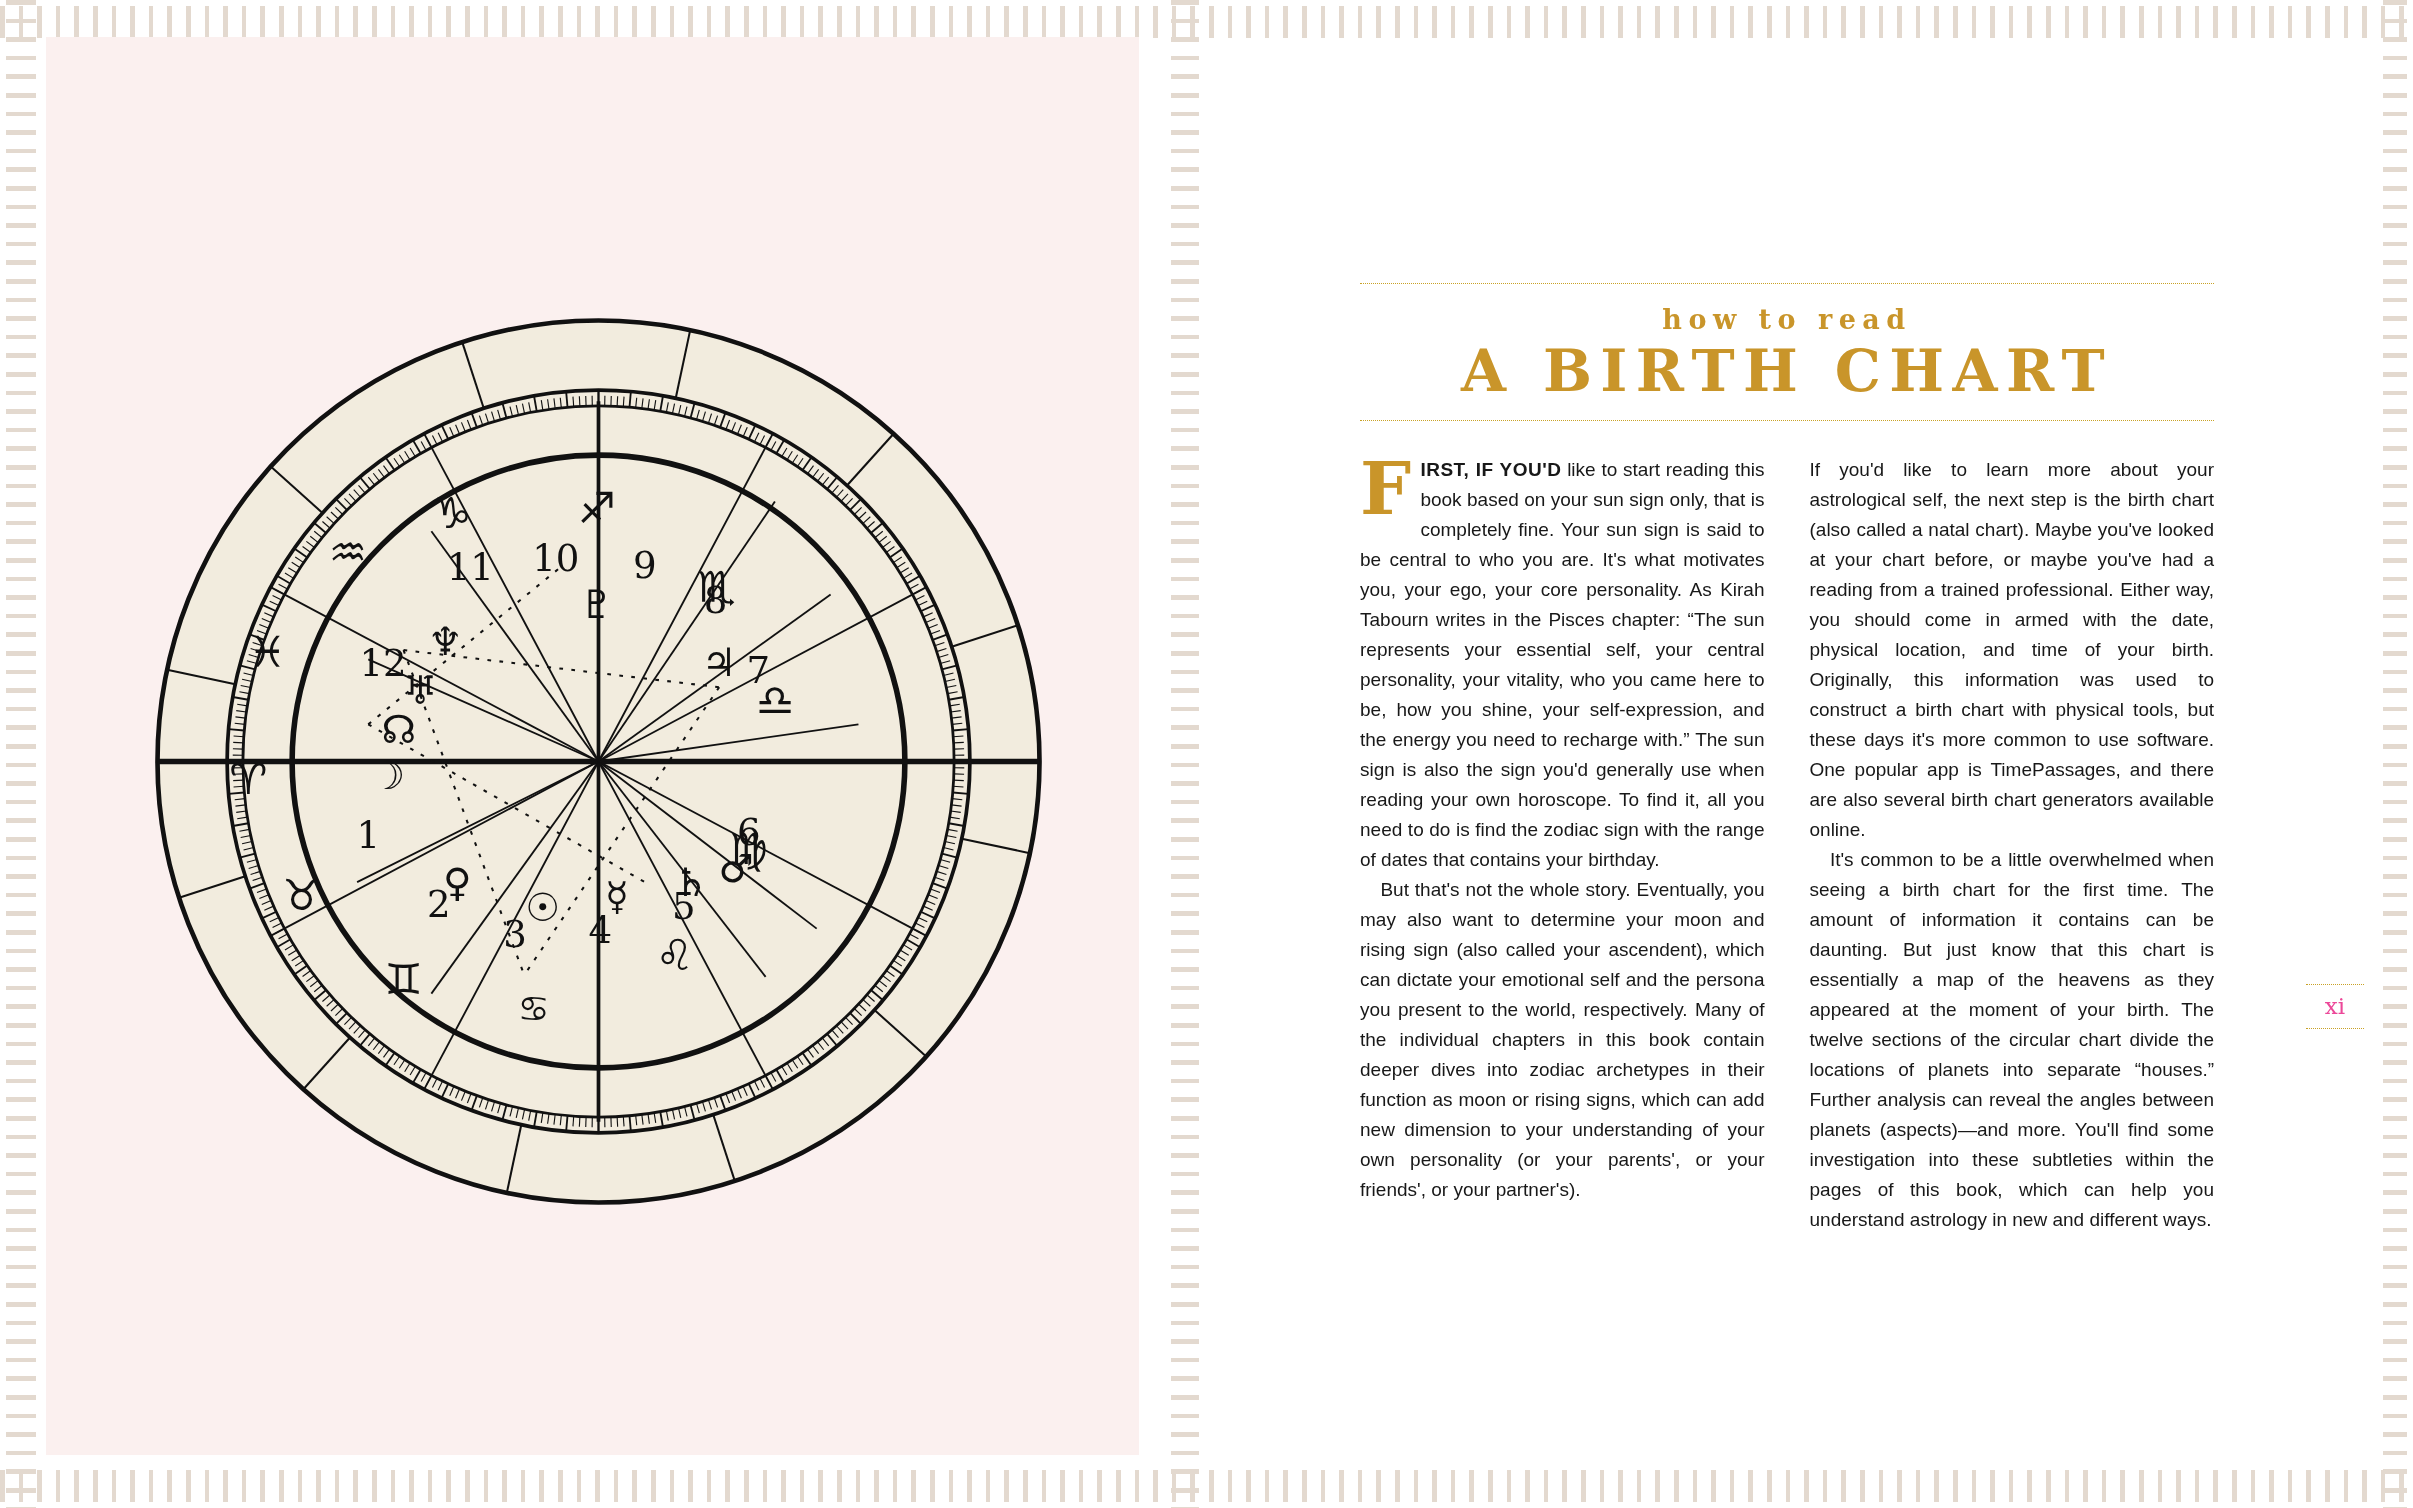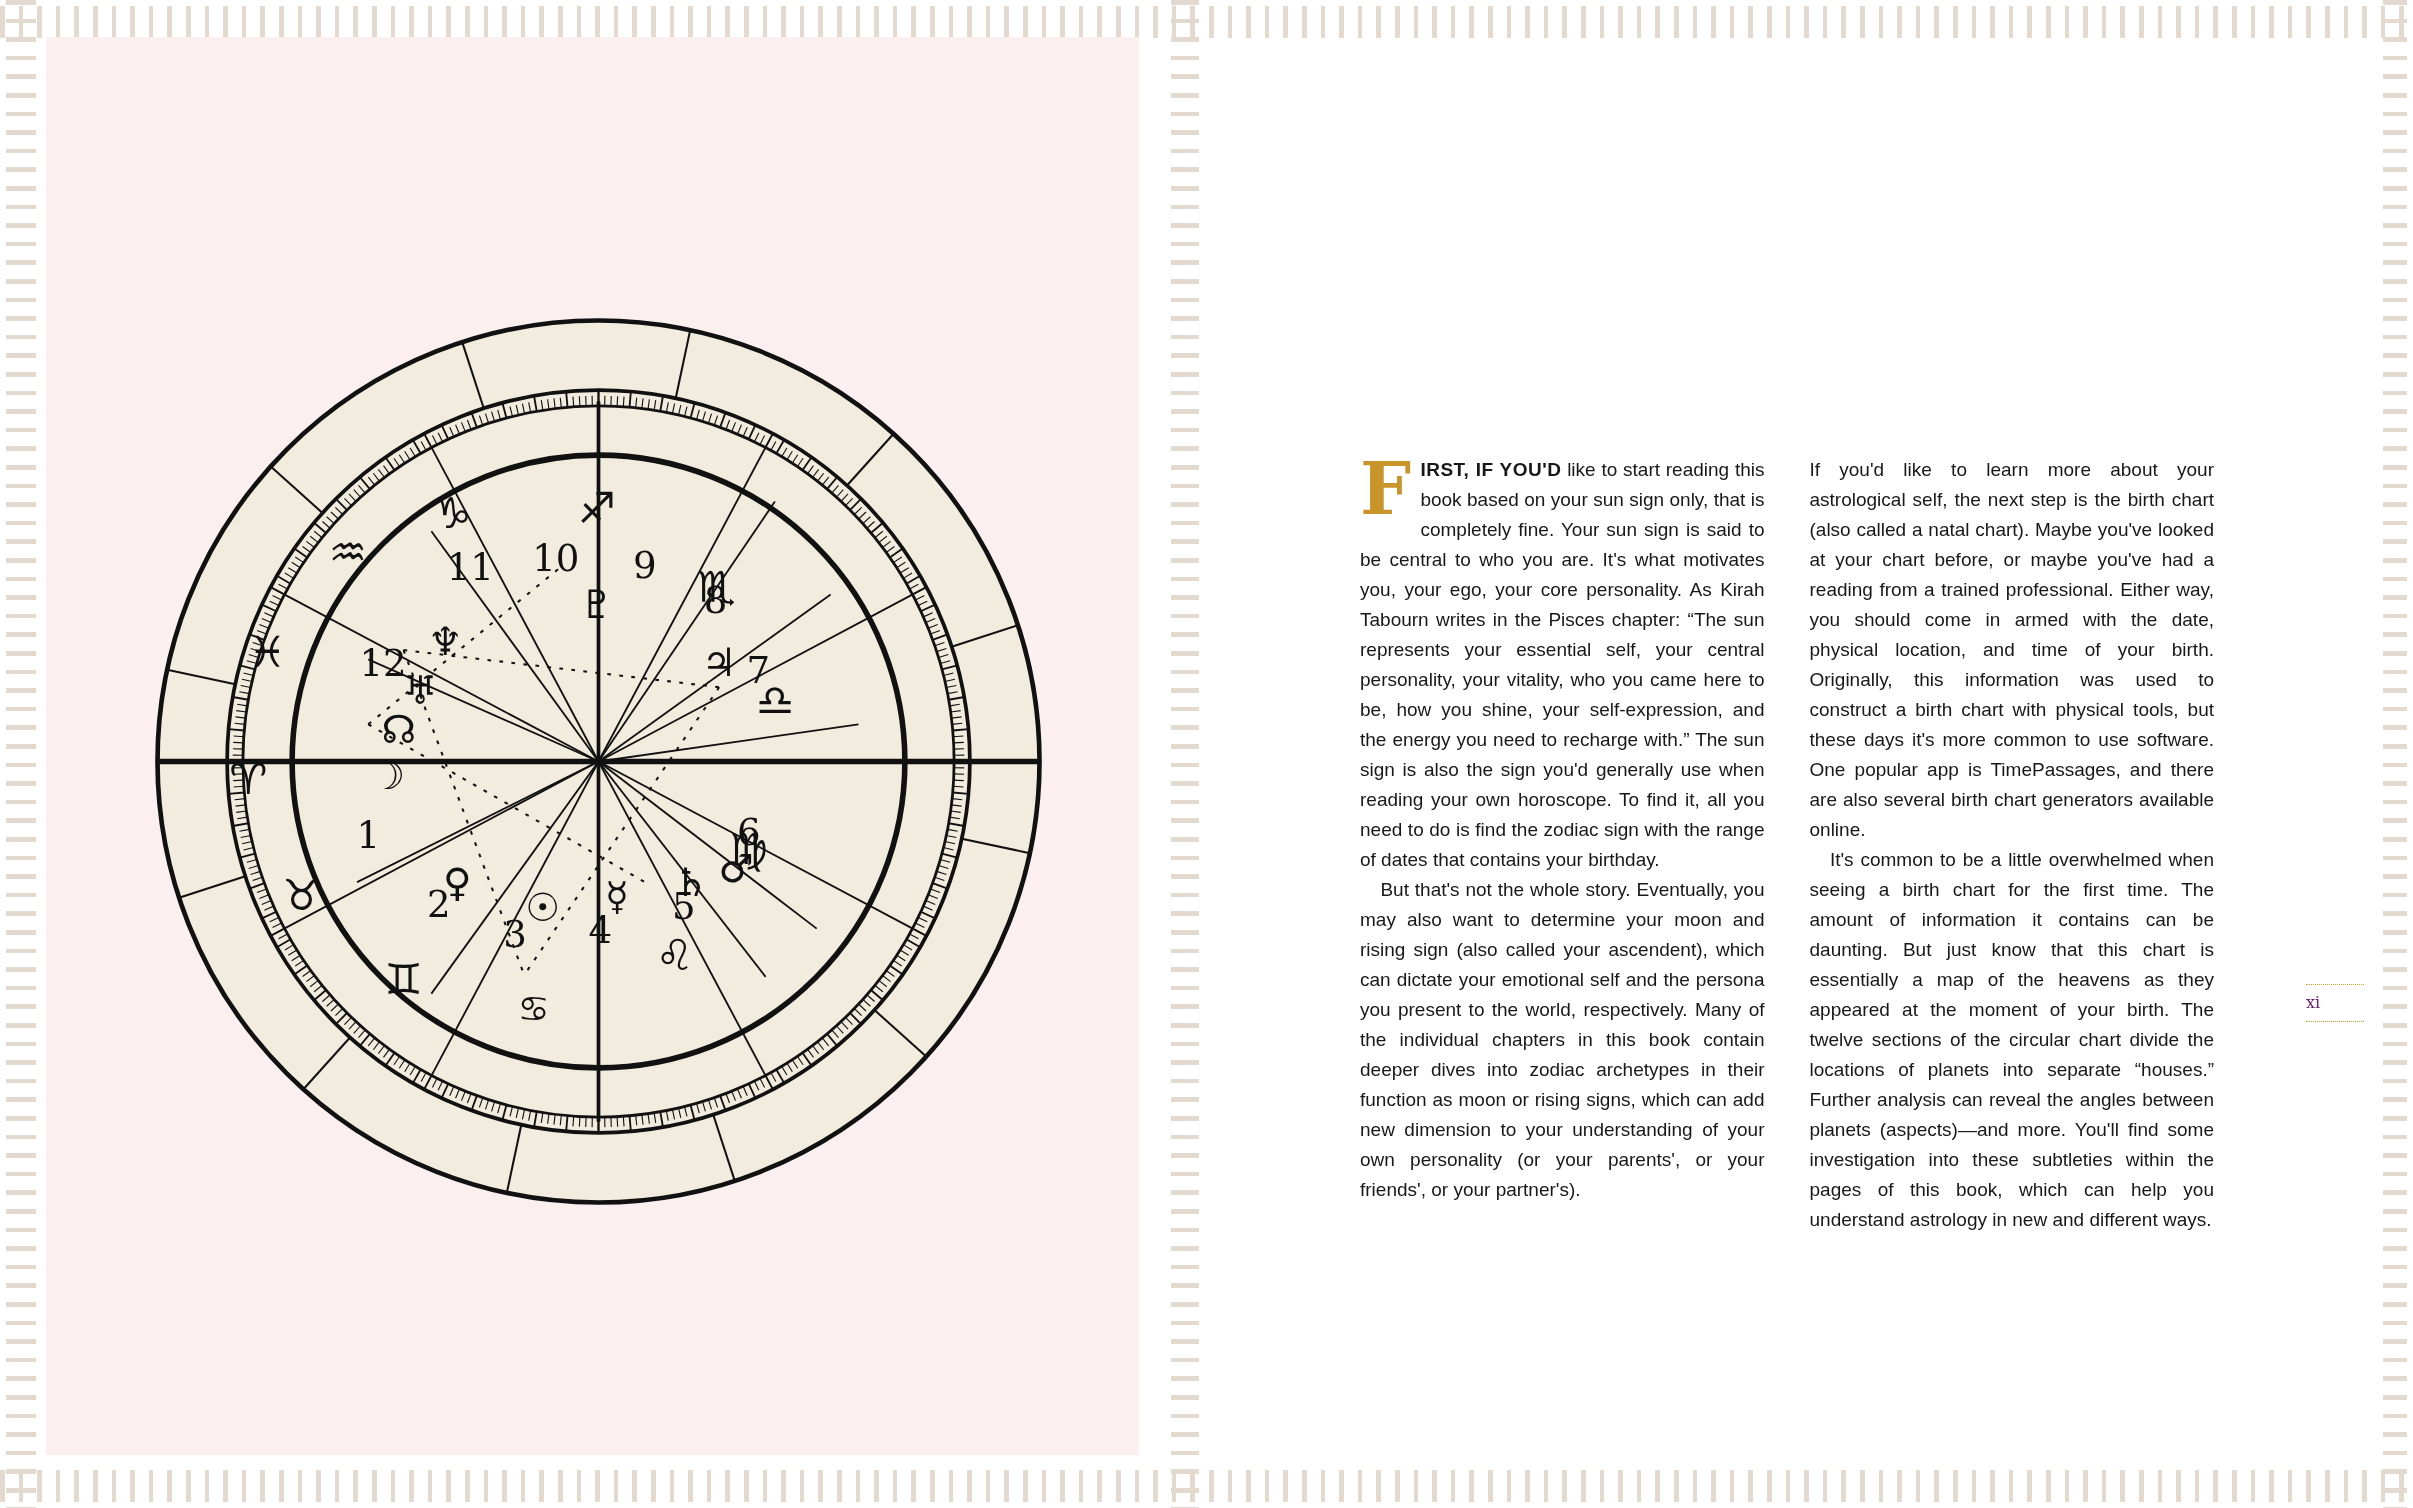--- a/index.html
+++ b/index.html
@@ -160,23 +160,24 @@
     letter-spacing: 0.5px;
     font-weight: 700;
   }
 
   
   .folio {
     position: absolute;
     right: 13px;
     top: 947px;
     width: 58px;
+    text-align: center;
     font-family: "DejaVu Serif", serif;
-    color: #701a75;
-    font-size: 16px;
+    color: #ec4899;
+    font-size: 23px;
   }
   .folio .fl-rule {
     border-top: 1.9px dotted #c9a227;
     margin: 0 0 8.4px 0;
   }
   .folio .fl-rule.bot { margin: 8.4px 0 0 0; }
 </style>
 </head>
 <body>
 
@@ -658,20 +659,26 @@
           <text x="610" y="655">♄</text>
           <text x="658" y="640">♂</text>
           <text x="640" y="418">♃</text>
         </g>
       </svg>
     </div>
   </div>
 
   <div class="right-page">
 
+    <div class="title-block">
+      <div class="rule"></div>
+      <div class="kicker">how to read</div>
+      <div class="main-title">A BIRTH CHART</div>
+      <div class="rule"></div>
+    </div>
 
     <div class="columns">
 
       <div class="col">
         <p class="dropcap-para"><span class="dropcap">F</span><span class="smallcaps">IRST, IF YOU'D</span><span> like to start reading this book based on your sun sign only, that is completely fine. Your sun sign is said to be central to who you are. It's what motivates you, your ego, your core personality. As Kirah Tabourn writes in the Pisces chapter: “The sun represents your essential self, your central personality, your vitality, who you came here to be, how you shine, your self-expression, and the energy you need to recharge with.” The sun sign is also the sign you'd generally use when reading your own horoscope. To find it, all you need to do is find the zodiac sign with the range of dates that contains your birthday.</span></p>
         <p>But that's not the whole story. Eventually, you may also want to determine your moon and rising sign (also called your ascendent), which can dictate your emotional self and the persona you present to the world, respectively. Many of the individual chapters in this book contain deeper dives into zodiac archetypes in their function as moon or rising signs, which can add new dimension to your understanding of your own personality (or your parents', or your friends', or your partner's).</p>
       </div>
 
       <div class="col">
         <p>If you'd like to learn more about your astrological self, the next step is the birth chart (also called a natal chart). Maybe you've looked at your chart before, or maybe you've had a reading from a trained professional. Either way, you should come in armed with the date, physical location, and time of your birth. Originally, this information was used to construct a birth chart with physical tools, but these days it's more common to use software. One popular app is TimePassages, and there are also several birth chart generators available online.</p>

